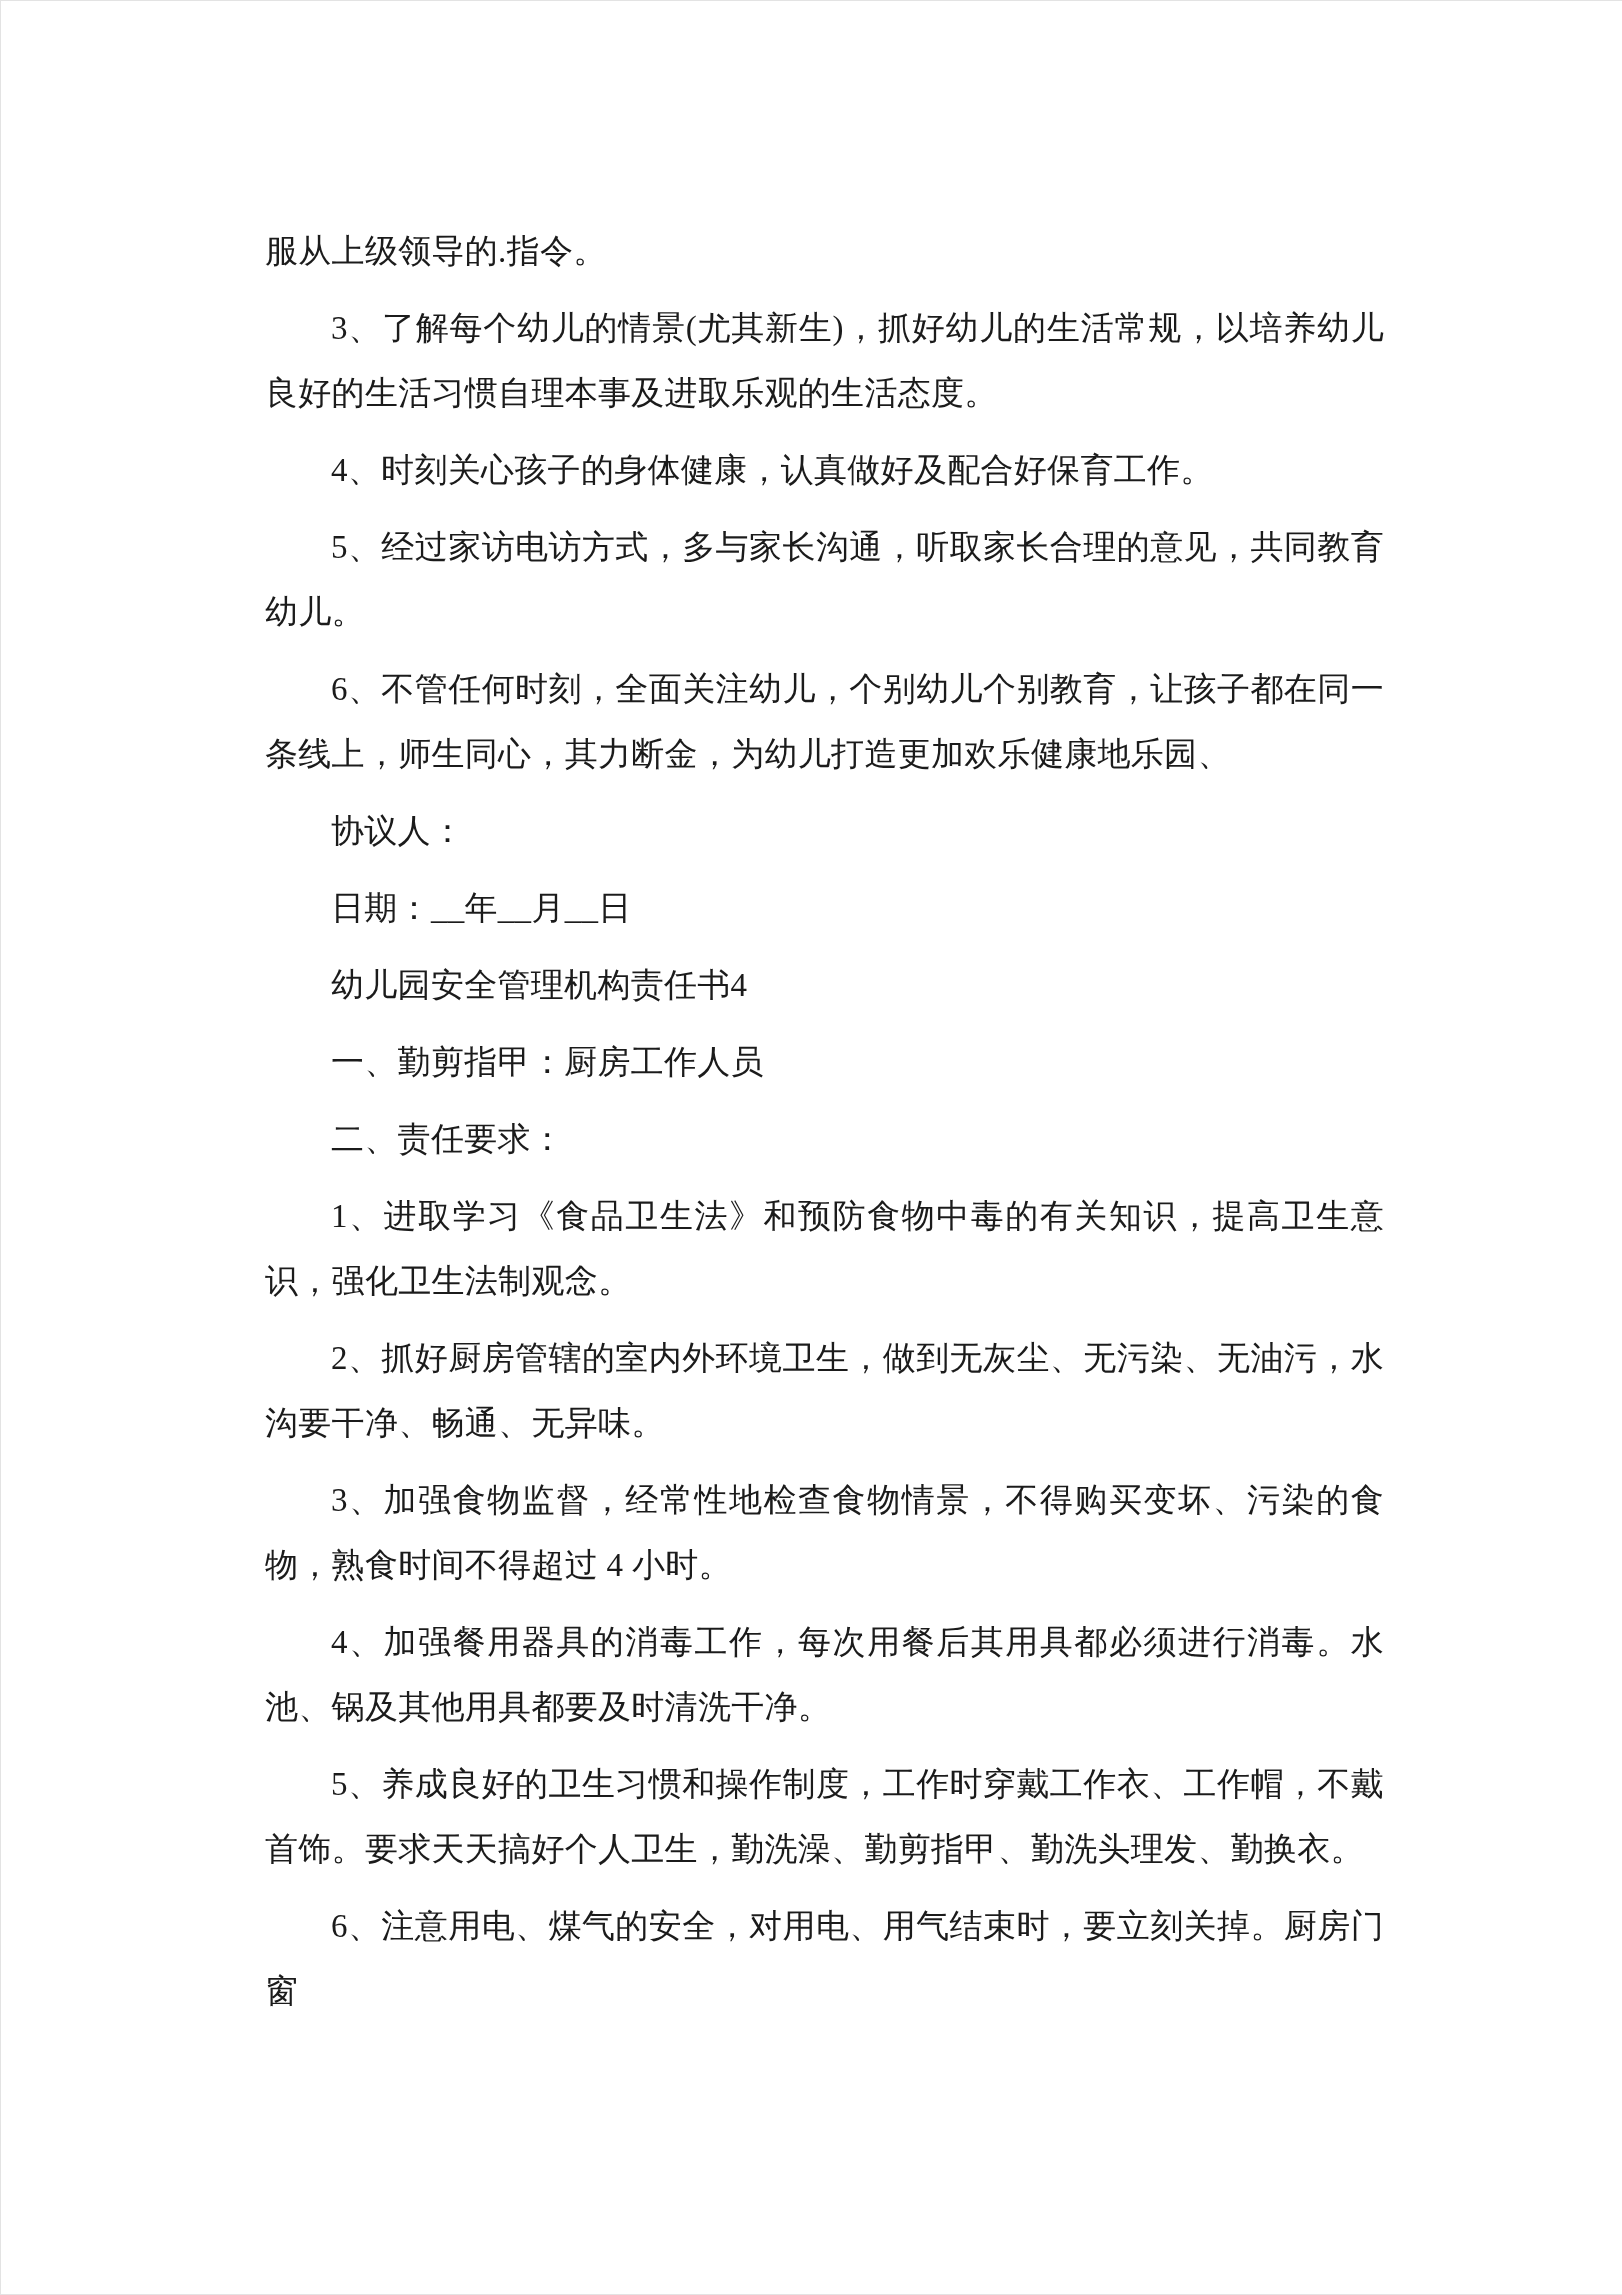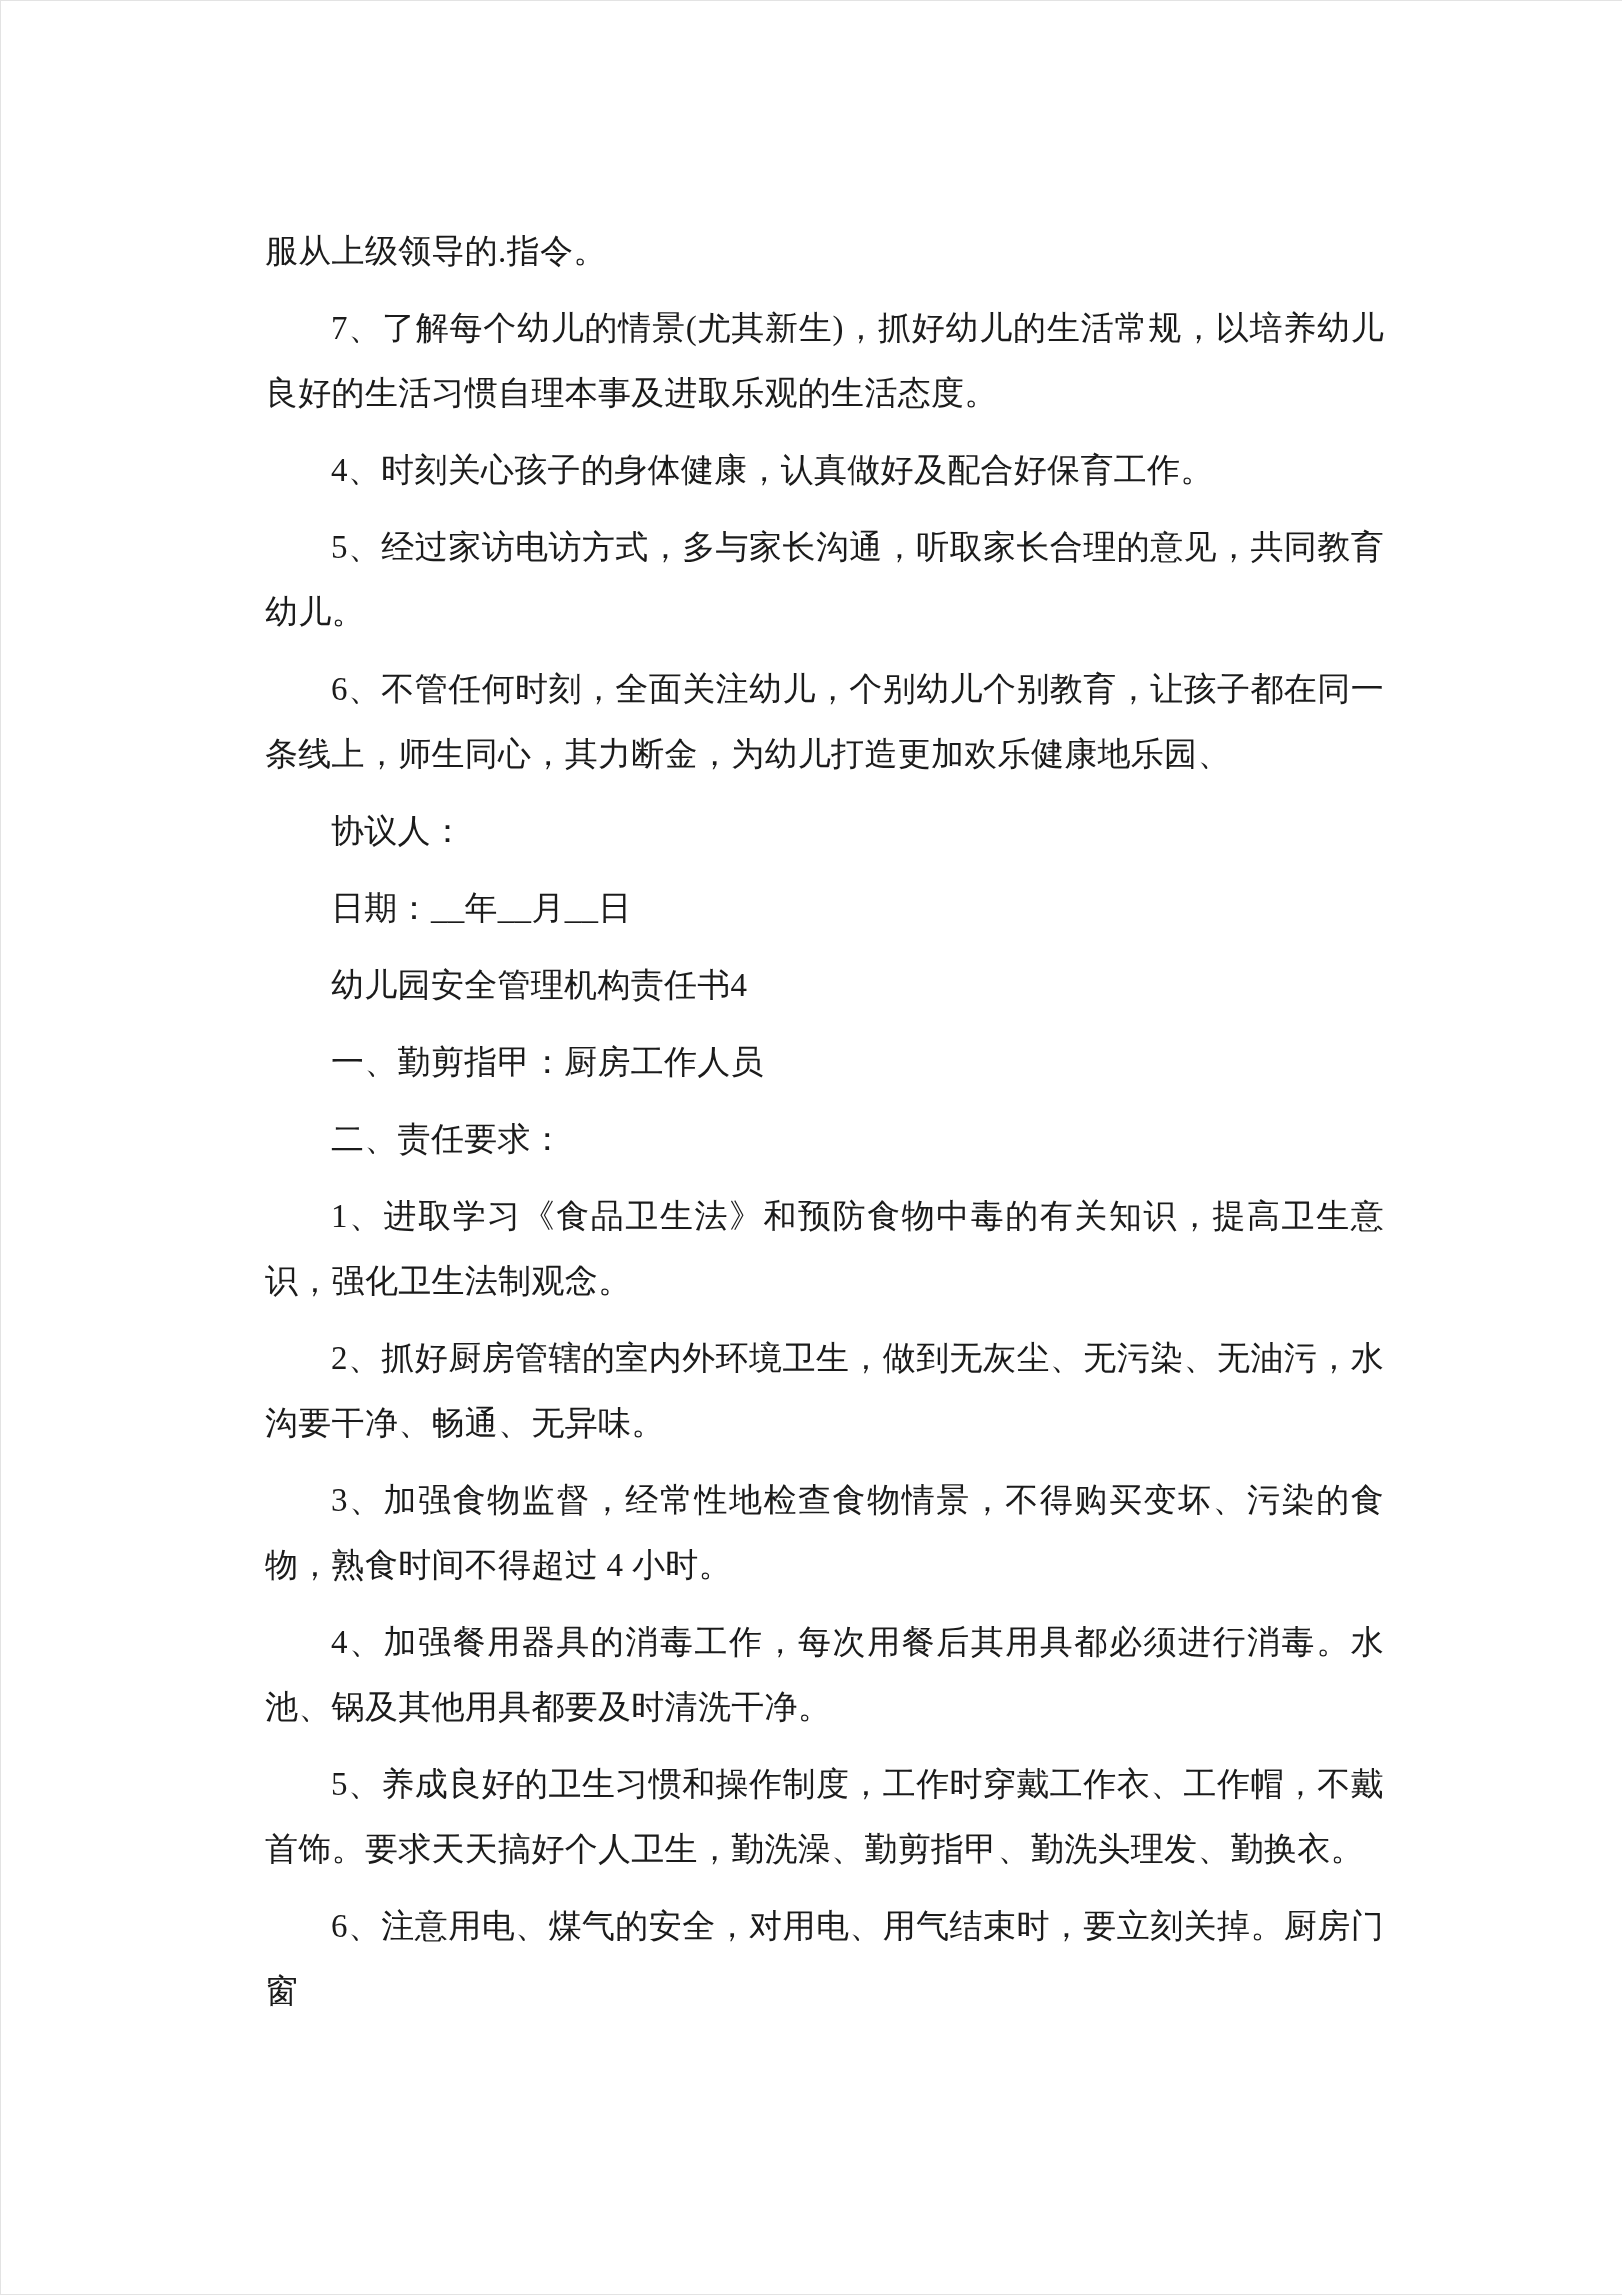--- a/index.html
+++ b/index.html
@@ -31,21 +31,21 @@
   }
   .para.noindent {
     text-indent: 0;
   }
 </style>
 </head>
 <body>
 
 <div class="page">
   <p class="para noindent">服从上级领导的.指令。</p>
-  <p class="para">7、了解每个幼儿的情景(尤其新生)，抓好幼儿的生活常规，以培养幼儿良好的生活习惯自理本事及进取乐观的生活态度。</p>
+  <p class="para">3、了解每个幼儿的情景(尤其新生)，抓好幼儿的生活常规，以培养幼儿良好的生活习惯自理本事及进取乐观的生活态度。</p>
   <p class="para">4、时刻关心孩子的身体健康，认真做好及配合好保育工作。</p>
   <p class="para">5、经过家访电访方式，多与家长沟通，听取家长合理的意见，共同教育幼儿。</p>
   <p class="para">6、不管任何时刻，全面关注幼儿，个别幼儿个别教育，让孩子都在同一条线上，师生同心，其力断金，为幼儿打造更加欢乐健康地乐园、</p>
   <p class="para">协议人：</p>
   <p class="para">日期：__年__月__日</p>
   <p class="para">幼儿园安全管理机构责任书4</p>
   <p class="para">一、勤剪指甲：厨房工作人员</p>
   <p class="para">二、责任要求：</p>
   <p class="para">1、进取学习《食品卫生法》和预防食物中毒的有关知识，提高卫生意识，强化卫生法制观念。</p>
   <p class="para">2、抓好厨房管辖的室内外环境卫生，做到无灰尘、无污染、无油污，水沟要干净、畅通、无异味。</p>

